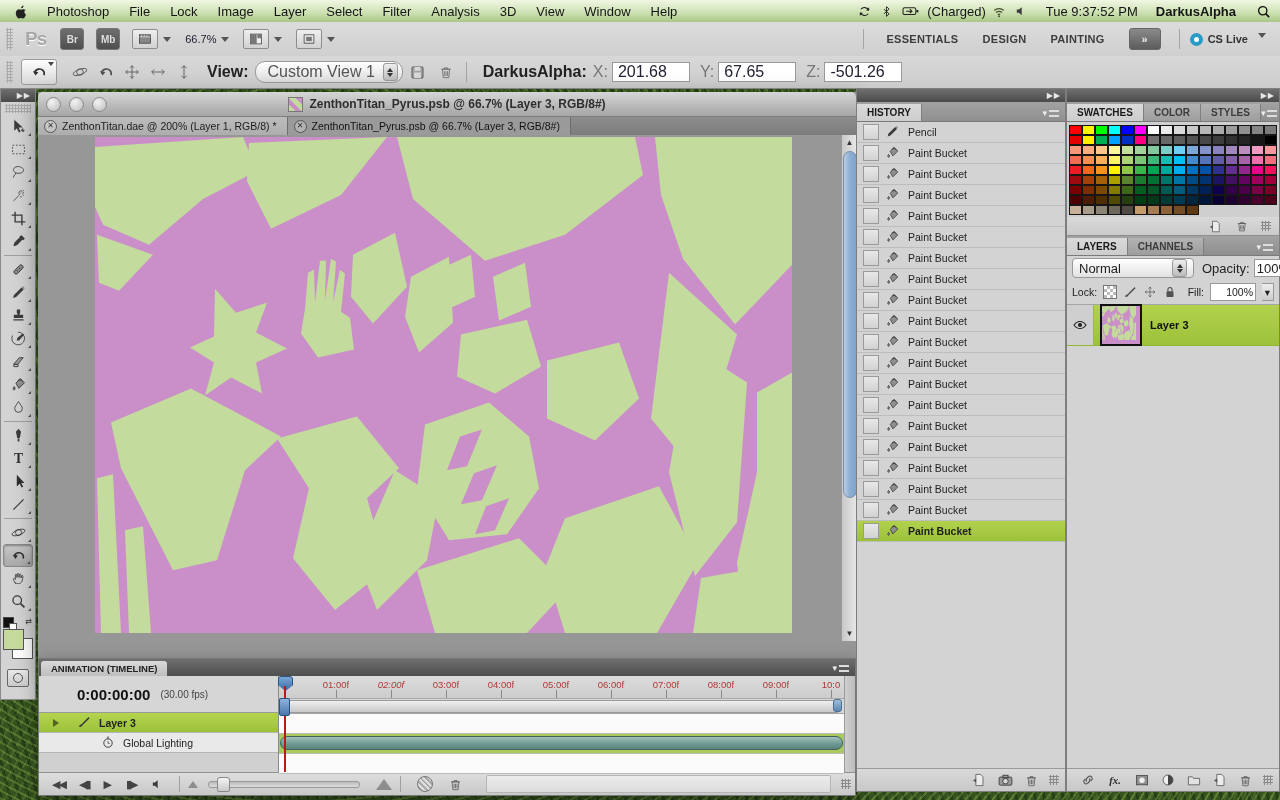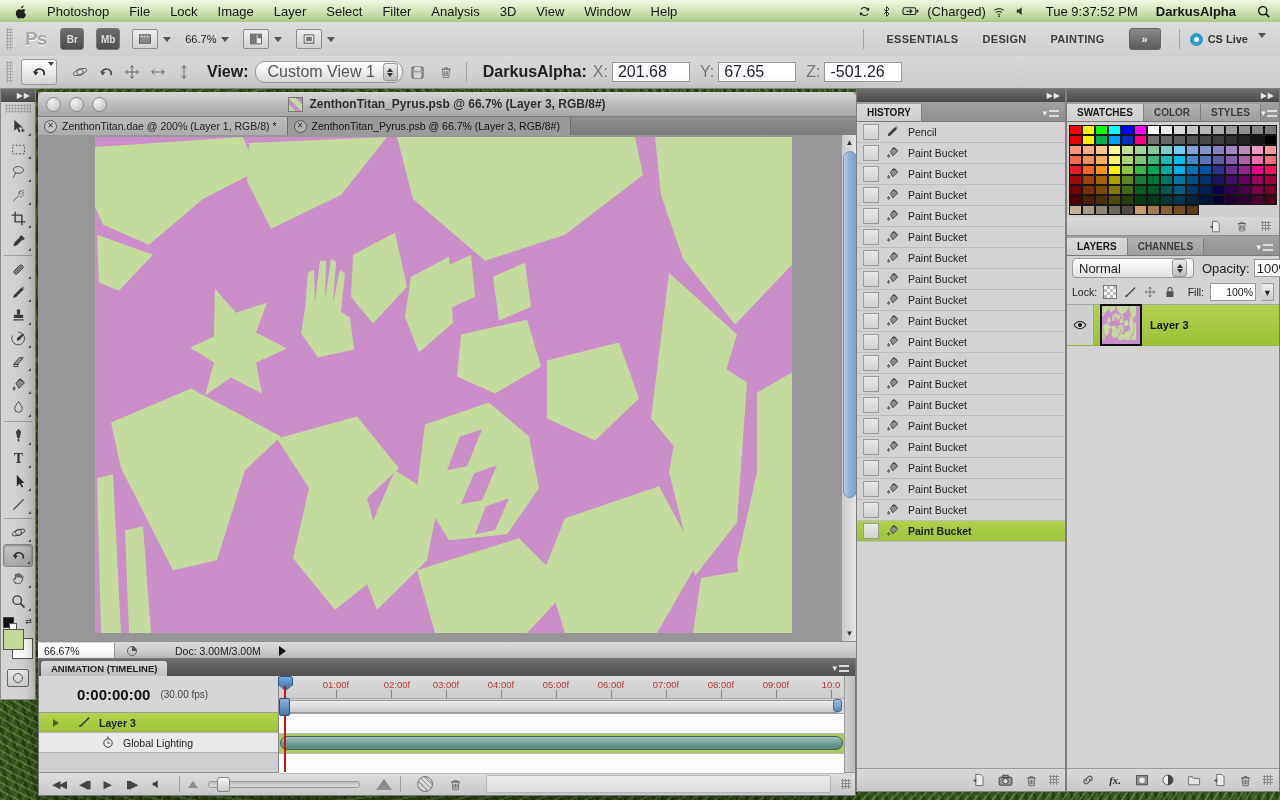--- a/index.html
+++ b/index.html
@@ -738,32 +738,20 @@
         <polygon points="365,300 387,293 372,330 352,334" fill="#ca8fc8"></polygon>
         <polygon points="379,337 402,329 387,364 366,368" fill="#ca8fc8"></polygon>
         <polygon points="391,370 414,362 400,394 380,398" fill="#ca8fc8"></polygon>
       </svg>
     <div id="vscroll">
       <div class="scr-arrow">▲</div>
       <div id="vthumb"></div>
       <div class="scr-arrow bottom">▼</div>
     </div>
   </div>
-  <div id="statusbar">
-    <span id="status-zoom">66.67%</span>
-    <span style="margin-left:10px;">
-        <svg class="icon" width="14" height="14" viewBox="0 0 20 20">
-          <use href="#i-proxy"></use>
-        </svg>
-      </span>
-    <span id="status-doc">
-      <span>Doc: 3.00M/3.00M</span>
-      <span id="status-play"></span>
-    </span>
-  </div>
 </div>
 
 <div id="timeline" class="abs">
   <div id="tl-head">
     <span id="tl-tab">ANIMATION (TIMELINE)</span>
     <span class="pmenu dark">▾<span class="lines"></span></span>
   </div>
   <div id="tl-body">
     <div id="tl-left">
       <div id="tl-time">
@@ -783,21 +771,21 @@
                 <use href="#i-stopwatch"></use>
               </svg></span>
             <span>Global Lighting</span>
           </div>
         </div>
     </div>
     <div id="tl-right">
       <div id="tl-ruler">
           <span class="tick-label" style="left: 57px;">01:00f</span>
           <span class="tick-line" style="left: 57px;"></span>
-          <span class="tick-label" style="left: 118px;">02:00f</span>
+          <span class="tick-label" style="left: 112px; font-style: italic;">02:00f</span>
           <span class="tick-line" style="left: 112px;"></span>
           <span class="tick-label" style="left: 167px;">03:00f</span>
           <span class="tick-line" style="left: 167px;"></span>
           <span class="tick-label" style="left: 222px;">04:00f</span>
           <span class="tick-line" style="left: 222px;"></span>
           <span class="tick-label" style="left: 277px;">05:00f</span>
           <span class="tick-line" style="left: 277px;"></span>
           <span class="tick-label" style="left: 332px;">06:00f</span>
           <span class="tick-line" style="left: 332px;"></span>
           <span class="tick-label" style="left: 387px;">07:00f</span>

